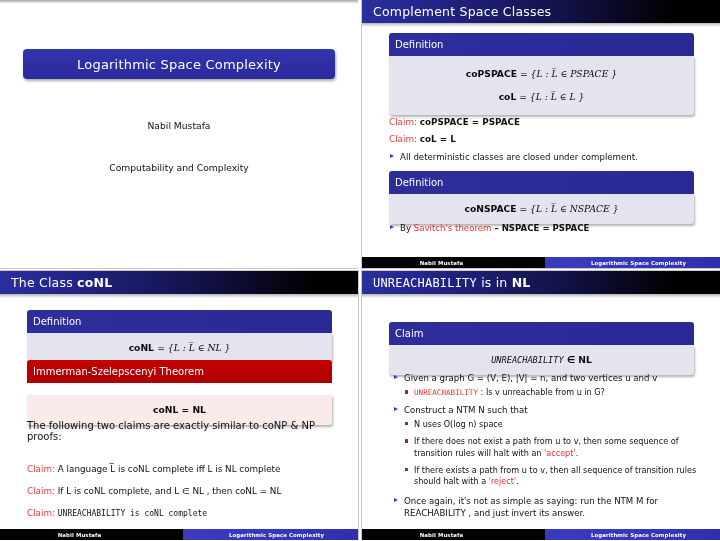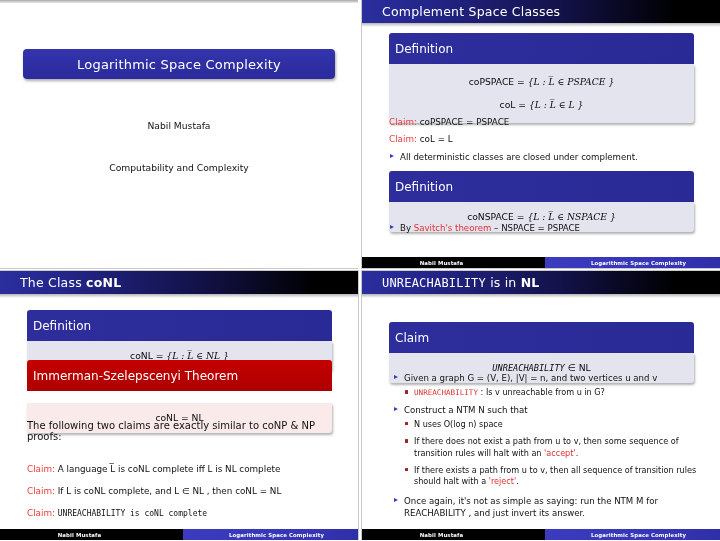--- a/index.html
+++ b/index.html
@@ -43,21 +43,21 @@
 
   
   .headbar {
     position: absolute; left: 0; top: 0; width: 100%; height: 23px;
     background: linear-gradient(to right, #2b2f9e 0%, #23258a 18%, #13124a 55%, #000000 88%, #000000 100%);
     display: flex; align-items: center;
   }
   .headbar .htitle {
     color: #ffffff;
     font-size: 12.5px;
-    padding-left: 20px;
+    padding-left: 11px;
     letter-spacing: .2px;
     white-space: nowrap;
   }
   .headbar .htitle b { font-weight: bold; }
   .headbar .htitle .mono { font-family: "DejaVu Sans Mono", monospace; font-size: 12px; }
   .headshadow {
     position: absolute; left: 0; top: 23px; width: 100%; height: 4px;
     background: linear-gradient(to bottom, rgba(120,120,120,.55), rgba(255,255,255,0));
   }
 
@@ -87,42 +87,42 @@
     text-align: center; font-size: 9.2px; color: #121212;
   }
   .institute {
     position: absolute; top: 162px; left: 0; width: 100%;
     text-align: center; font-size: 9.2px; color: #121212;
   }
 
   
   .block { position: absolute; border-radius: 3px; overflow: visible; }
   .block .bhead {
-    height: 31px;
+    height: 23px;
     border-radius: 3px 3px 0 0;
     display: flex; align-items: center;
     padding-left: 6px;
-    font-size: 12px; color: #fff;
+    font-size: 10px; color: #fff;
   }
   .block .bbody {
     border-radius: 0 0 3px 3px;
     padding: 6px 6px 7px 6px;
     box-shadow: 1px 2px 2.5px rgba(0,0,0,.3);
   }
   .block.def .bhead { background: linear-gradient(to right, #2d2d9c 0%, #2b2b98 70%, #2a2a96 100%); }
   .block.def .bbody { background: #e4e4ef; }
   .block.thm .bhead { background: linear-gradient(to bottom, #c40000 0%, #ae0000 100%); }
   .block.thm .bbody { background: #fbeaea; margin-top: 12px; }
   .block .bline {
     text-align: center; font-size: 9.2px; color: #0a0a0a;
     padding: 3px 0;
   }
   .block .bline.tall { padding: 6px 0; }
 
-  b, strong { font-weight: normal; }
+  b, strong { font-weight: bold; }
   .it { font-style: italic; font-family: "DejaVu Serif", serif; }
   .mono { font-family: "DejaVu Sans Mono", monospace; }
   .red { color: #e03030; }
   .claimlbl { color: #ef3b3b; }
 
   
   .bodytext {
     position: absolute; font-size: 8.6px; color: #0d0d0d; line-height: 1.45;
   }
   .claimrow { font-size: 8.8px; color: #111; margin-bottom: 4.5px; }

